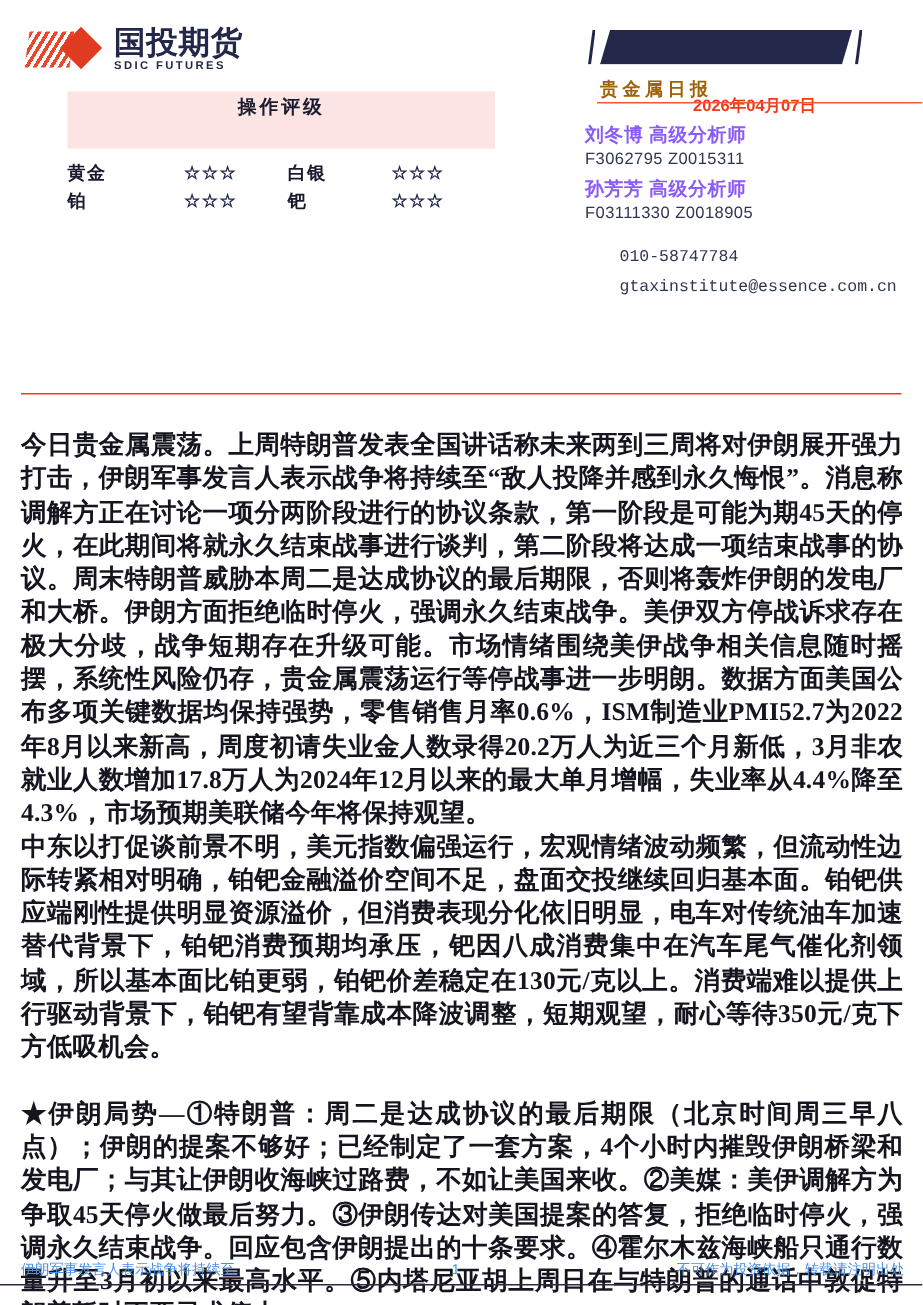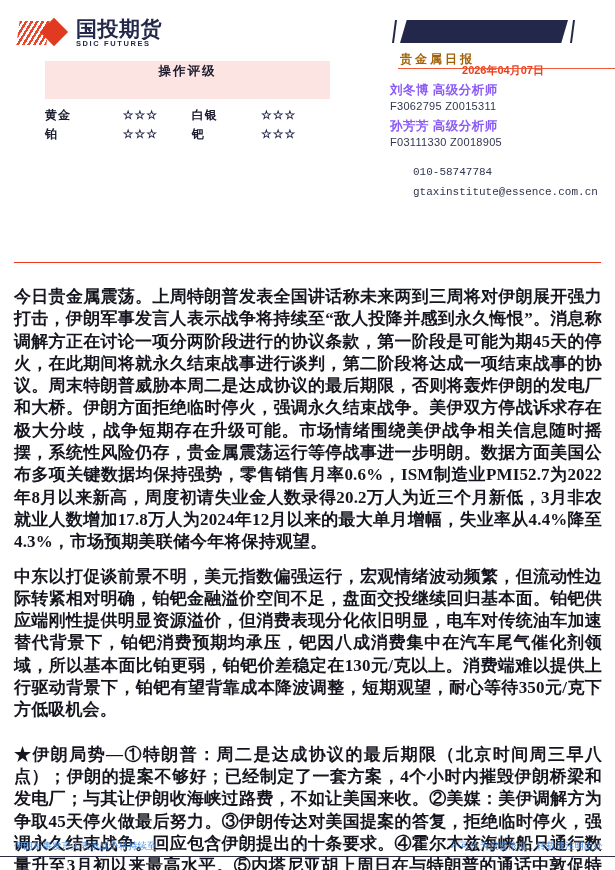--- a/index.html
+++ b/index.html
@@ -231,21 +231,21 @@
     font-size: 17px;
     line-height: 22.3px;
     text-align: justify;
     text-justify: inter-ideograph;
     color: #15151f;
     letter-spacing: 0.15px;
     margin: 0 0 0 0;
     font-weight: bold;
   }
   .para + .para {
-    margin-top: 12px;
+    margin-top: 0px;
   }
   .para.gap {
     margin-top: 22px;
   }
 
   
   .footer-rule {
     position: absolute;
     left: 0px;
     bottom: 13px;

